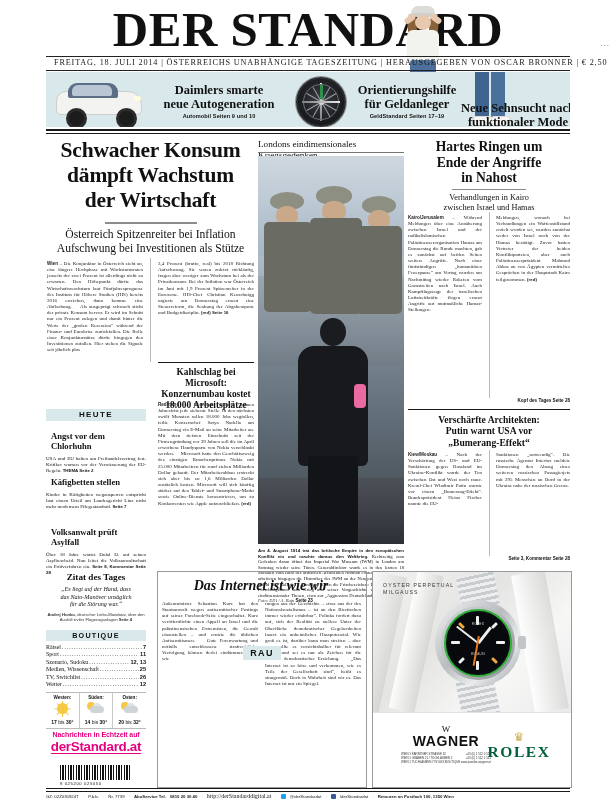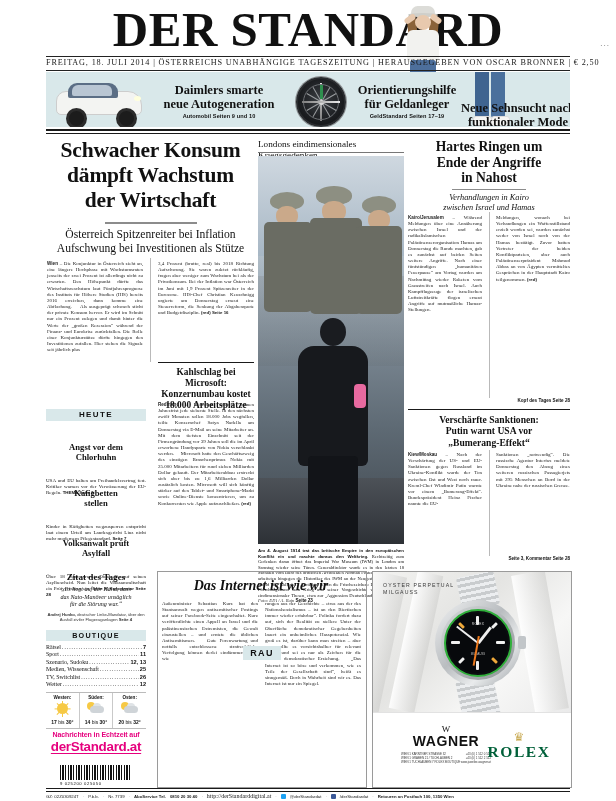--- a/index.html
+++ b/index.html
@@ -26,21 +26,21 @@
   .girl .hair-r{position:absolute;left:29px;top:12px;width:9px;height:28px;border-radius:6px;background:#8a6239;transform:rotate(6deg);}
   .girl .armL{position:absolute;left:4px;top:12px;width:12px;height:6px;border-radius:4px;background:#e8c9ae;transform:rotate(-35deg);}
   .girl .armR{position:absolute;left:30px;top:12px;width:12px;height:6px;border-radius:4px;background:#e8c9ae;transform:rotate(35deg);}
   .girl .top{position:absolute;left:7px;top:26px;width:32px;height:32px;background:#f2f2ef;border-radius:6px 6px 2px 2px;}
   .girl .jeans{position:absolute;left:10px;top:56px;width:26px;height:58px;background:#4d6f9c;border-radius:3px;}
   .girl .jeansplit{position:absolute;left:22px;top:70px;width:2px;height:44px;background:#3d5a80;}
   .girl .shoe1{position:absolute;left:9px;top:112px;width:13px;height:7px;background:#f4f4f2;border-radius:3px;border:1px solid #ddd;}
   .girl .shoe2{position:absolute;left:24px;top:112px;width:13px;height:7px;background:#f4f4f2;border-radius:3px;border:1px solid #ddd;}
 
   .rule-top{position:absolute;left:46px;top:56px;width:524px;border-top:1px solid #222;}
-  .dateline{position:absolute;left:46px;top:58px;width:524px;text-align:right;
+  .dateline{position:absolute;left:54px;top:58px;width:524px;text-align:right;
     font-size:8.2px;letter-spacing:.85px;color:#1a1a1a;font-variant:small-caps;white-space:nowrap;}
   .rule-top2{position:absolute;left:46px;top:70px;width:524px;border-top:1px solid #222;}
 
   
   .promo{position:absolute;left:46px;top:72px;width:524px;height:55px;background:#d9e8ea;overflow:hidden;}
   .promo-txt{position:absolute;text-align:center;}
   .promo-h{font-weight:700;font-size:12.5px;line-height:13.5px;color:#111;}
   .promo-s{font-family:"Liberation Sans",sans-serif;font-weight:700;font-size:5.6px;color:#111;margin-top:2px;letter-spacing:.1px;}
 
   .car{position:absolute;left:4px;top:9px;width:96px;height:44px;}
@@ -93,21 +93,21 @@
   .ms-rule{position:absolute;left:158px;top:362px;width:96px;border-top:1px solid #1a1a1a;}
   .ms-h{position:absolute;left:156px;top:367px;width:100px;text-align:center;font-weight:700;font-size:9.4px;line-height:11px;}
   .ms-body{position:absolute;left:158px;top:402px;width:96px;}
 
   
   .heute-box{position:absolute;left:46px;top:409px;width:100px;height:158px;}
   .heute-bar{position:absolute;left:0;top:0;width:100px;height:12px;background:#d9e8ea;}
   .heute-bar span{display:block;text-align:center;font-family:"Liberation Sans",sans-serif;
     font-weight:700;font-size:8px;letter-spacing:1.4px;line-height:12px;color:#111;}
   .heute-item{position:absolute;left:0;width:100px;}
-  .heute-item h4{margin:16px;text-align:center;font-weight:700;font-size:8.6px;line-height:10px;}
+  .heute-item h4{margin:5px;text-align:left;font-weight:700;font-size:8.6px;line-height:10px;}
   .heute-item p{margin:2px 0 0 0;font-size:5.0px;line-height:6.1px;text-align:justify;}
   .heute-item p .pg{font-family:"Liberation Sans",sans-serif;font-weight:700;font-size:4.4px;}
 
   .zitat{position:absolute;left:46px;top:572px;width:100px;}
   .zitat h4{margin:0;text-align:center;font-weight:700;font-size:9.2px;line-height:11px;}
   .zitat .q{margin:3px 0 0 0;text-align:center;font-size:6.1px;line-height:7.6px;font-style:italic;}
   .zitat .src{margin:3px 0 0 0;text-align:center;font-size:4.2px;line-height:5.2px;
      font-family:"Liberation Sans",sans-serif;color:#333;}
   .zitat .src b{font-weight:700;}
 
@@ -160,21 +160,21 @@
     background:linear-gradient(180deg,rgba(200,205,205,.25),rgba(90,95,95,.12));}
 
   .cap{position:absolute;left:258px;top:548px;width:146px;font-size:4.6px;line-height:5.6px;text-align:justify;}
   .cap b{font-family:"Liberation Sans",sans-serif;font-size:4.4px;}
   .cap .credit{font-style:italic;color:#333;}
   .cap .pg{font-family:"Liberation Sans",sans-serif;font-weight:700;}
 
   
   .r-h{position:absolute;left:408px;top:139px;width:162px;text-align:center;font-weight:700;font-size:13.6px;line-height:15.6px;}
   .r-rule{position:absolute;left:452px;top:189px;width:74px;border-top:1.6px solid #8c8c8c;}
-  .r-sub{position:absolute;left:408px;top:193px;width:162px;text-align:center;font-size:8.3px;line-height:10px;font-style:italic;}
+  .r-sub{position:absolute;left:408px;top:193px;width:162px;text-align:center;font-size:8.3px;line-height:10px;}
   .r-c1{position:absolute;left:408px;top:215px;width:74px;}
   .r-c2{position:absolute;left:496px;top:215px;width:74px;}
   .v2{left:489px;top:212px;height:186px;}
   .r-foot{position:absolute;left:408px;top:398px;width:162px;text-align:right;
      font-family:"Liberation Sans",sans-serif;font-weight:700;font-size:4.6px;}
 
   .r2-rule{position:absolute;left:408px;top:409px;width:162px;border-top:1px solid #1a1a1a;}
   .r2-h{position:absolute;left:408px;top:414px;width:162px;text-align:center;font-weight:700;font-size:9.6px;line-height:11.4px;}
   .r2-c1{position:absolute;left:408px;top:452px;width:74px;}
   .r2-c2{position:absolute;left:496px;top:452px;width:74px;}
@@ -460,21 +460,21 @@
 in Nahost</div>
   <div class="r-rule"></div>
   <div class="r-sub" style="white-space:pre-line">Verhandlungen in Kairo
 zwischen Israel und Hamas</div>
   <div class="vline v2"></div>
   <div class="bodytext r-c1"><b>Kairo/Jerusalem</b> – Während Meldungen über eine Annäherung zwischen Israel und der radikalislamischen Palästinenserorganisation Hamas am Donnerstag die Runde machten, gab es zunächst auf beiden Seiten weitere Angriffe. Nach einer fünfstündigen „humanitären Feuerpause“ am Vortag wurden am Nachmittag wieder Raketen vom Gazastreifen nach Israel. Auch Kampfflugzeuge der israelischen Luftstreitkräfte flogen erneut Angriffe auf mutmaßliche Hamas-Stellungen.</div>
   <div class="bodytext r-c2">Meldungen, wonach bei Verhandlungen ein Waffenstillstand erzielt worden sei, wurden zunächst weder von Israel noch von der Hamas bestätigt. Zuvor hatten Vertreter der beiden Konfliktparteien, aber auch Palästinenserpräsident Mahmud Abbas an von Ägypten vermitteltes Gesprächen in der Hauptstadt Kairo teilgenommen. <span class="pg">(red)</span></div>
   <div class="r-foot">Kopf des Tages Seite 28</div>
 
   <div class="r2-rule"></div>
-  <div class="r2-h" style="white-space:pre-line">Verschärfte Sanktionen:
+  <div class="r2-h" style="white-space:pre-line">Verschärfte Architekten:
 Putin warnt USA vor
 „Bumerang-Effekt“</div>
   <div class="vline v3"></div>
   <div class="bodytext r2-c1"><b>Kiew/Moskau</b> – Nach der Verschärfung der US- und EU-Sanktionen gegen Russland im Ukraine-Konflikt wurde der Ton zwischen Ost und West noch rauer. Kreml-Chef Wladimir Putin warnte vor einem „Bumerang-Effekt“. Bundespräsident Heinz Fischer nannte die EU-</div>
   <div class="bodytext r2-c2">Sanktionen „notwendig“. Die russische Agentur Interfax meldete Donnerstag den Abzug eines weiteren russischen Passagierjets mit 295 Menschen an Bord in der Ukraine nahe der russischen Grenze.</div>
   <div class="r2-foot">Seite 3, Kommentar Seite 28</div>
 
   <div class="essay-box"></div>
   <div class="essay-h">Das Internet ist wie wir</div>
   <div class="bodytext essay-c1">Außenminister Sebastian Kurz hat den Staatsanwalt wegen antisemitischer Postings auf seiner Facebook-Seite eingeschaltet. Kurz veröffentlichte einen Appell an Israel und die palästinensischen Extremisten, die Gewalt einzustellen – und erntete die üblichen Antisemitismen.&nbsp;&nbsp;&nbsp; Gute Forenwartung und notfalls entschlossene strafrechtliche Verfolgung können derlei eindämmen. Aber wie</div>

